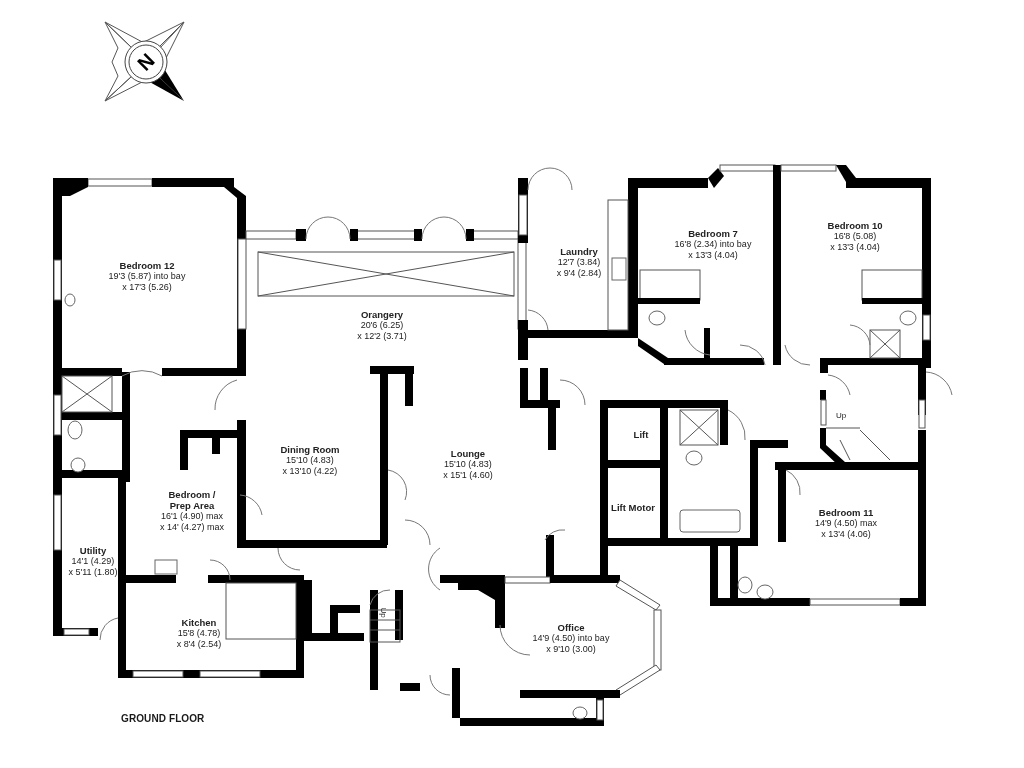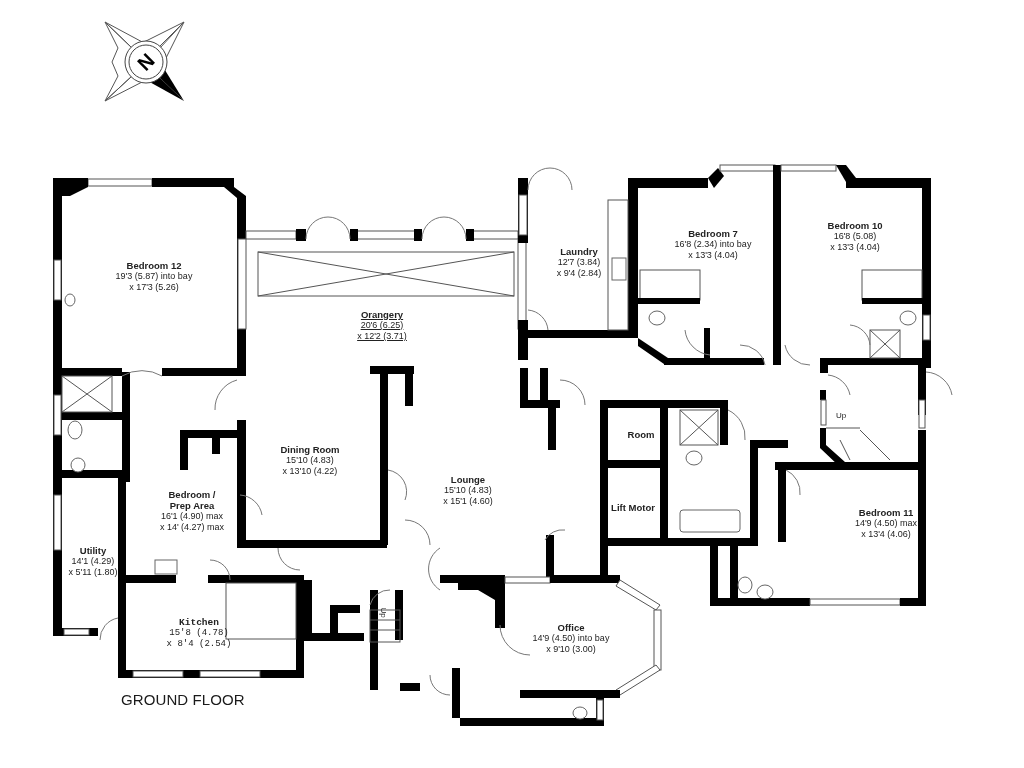--- a/index.html
+++ b/index.html
@@ -8,22 +8,22 @@
   #plan { position: absolute; left: 0; top: 0; }
   .wall { fill: #000; }
   .thin { fill: none; stroke: #555; stroke-width: 1; }
   .win  { fill: #fff; stroke: #555; stroke-width: 1; }
   .door { fill: none; stroke: #777; stroke-width: 1; }
   .fix  { fill: #fff; stroke: #666; stroke-width: 1; }
   .label { position: absolute; text-align: center; font-size: 9px; line-height: 11px;
            transform: translateX(-50%); white-space: nowrap; color: #222; }
   .label .name { font-weight: bold; font-size: 9.5px; display: block; }
   .label .dim { display: block; }
-  .floor-title { position: absolute; left: 121px; top: 691px; font-weight: normal;
-                 font-size: 15px; letter-spacing: 0.1px; }
+  .floor-title { position: absolute; left: 121px; top: 713px; font-weight: bold;
+                 font-size: 10px; letter-spacing: 0.1px; }
   .small { position: absolute; font-size: 8px; transform: translateX(-50%); }
 </style>
 </head>
 <body>
 
 <svg id="plan" width="1024" height="768" viewBox="0 0 1024 768">
 
   <g>
     <polygon points="105,22 132,48 136,62 132,76 105,101 118,76 112,62 118,48" class="thin" fill="#fff"></polygon>
     <polygon points="184,22 158,48 146,44 132,48" class="thin" fill="#fff"></polygon>
@@ -218,27 +218,27 @@
   <ellipse class="fix" cx="70" cy="300" rx="5" ry="6"></ellipse>
   <ellipse class="fix" cx="657" cy="318" rx="8" ry="7"></ellipse>
   <ellipse class="fix" cx="908" cy="318" rx="8" ry="7"></ellipse>
   <ellipse class="fix" cx="580" cy="713" rx="7" ry="6"></ellipse>
   <ellipse class="fix" cx="765" cy="592" rx="8" ry="7"></ellipse>
   <rect class="thin" x="62" y="376" width="50" height="36"></rect>
   <line class="thin" x1="62" y1="376" x2="112" y2="412"></line>
   <line class="thin" x1="62" y1="412" x2="112" y2="376"></line>
 </svg>
 
-<div class="label" style="left:154px; top:260px;">
+<div class="label" style="left:147px; top:260px;">
   <span class="name">Bedroom 12</span>
   <span class="dim">19'3 (5.87) into bay</span>
   <span class="dim">x 17'3 (5.26)</span>
 </div>
 
-<div class="label" style="left:382px; top:309px;text-decoration:underline;">
+<div class="label" style="left:382px; top:309px;">
   <span class="name">Orangery</span>
   <span class="dim">20'6 (6.25)</span>
   <span class="dim">x 12'2 (3.71)</span>
 </div>
 
 <div class="label" style="left:579px; top:246px;">
   <span class="name">Laundry</span>
   <span class="dim">12'7 (3.84)</span>
   <span class="dim">x 9'4 (2.84)</span>
 </div>
@@ -261,47 +261,47 @@
   <span class="dim">x 13'10 (4.22)</span>
 </div>
 
 <div class="label" style="left:192px; top:489px;">
   <span class="name">Bedroom /</span>
   <span class="name">Prep Area</span>
   <span class="dim">16'1 (4.90) max</span>
   <span class="dim">x 14' (4.27) max</span>
 </div>
 
-<div class="label" style="left:468px; top:474px;">
+<div class="label" style="left:468px; top:448px;">
   <span class="name">Lounge</span>
   <span class="dim">15'10 (4.83)</span>
   <span class="dim">x 15'1 (4.60)</span>
 </div>
 
 <div class="label" style="left:641px; top:429px;">
-  <span class="name">Room</span>
+  <span class="name">Lift</span>
 </div>
 
 <div class="label" style="left:633px; top:502px;">
   <span class="name">Lift Motor</span>
 </div>
 
-<div class="label" style="left:846px; top:507px;margin-left:40px;">
+<div class="label" style="left:846px; top:507px;">
   <span class="name">Bedroom 11</span>
   <span class="dim">14'9 (4.50) max</span>
   <span class="dim">x 13'4 (4.06)</span>
 </div>
 
 <div class="label" style="left:93px; top:545px;">
   <span class="name">Utility</span>
   <span class="dim">14'1 (4.29)</span>
   <span class="dim">x 5'11 (1.80)</span>
 </div>
 
-<div class="label" style="left:199px; top:617px;font-family:Liberation Mono, monospace;">
+<div class="label" style="left:199px; top:617px;">
   <span class="name">Kitchen</span>
   <span class="dim">15'8 (4.78)</span>
   <span class="dim">x 8'4 (2.54)</span>
 </div>
 
 <div class="label" style="left:571px; top:622px;">
   <span class="name">Office</span>
   <span class="dim">14'9 (4.50) into bay</span>
   <span class="dim">x 9'10 (3.00)</span>
 </div>

